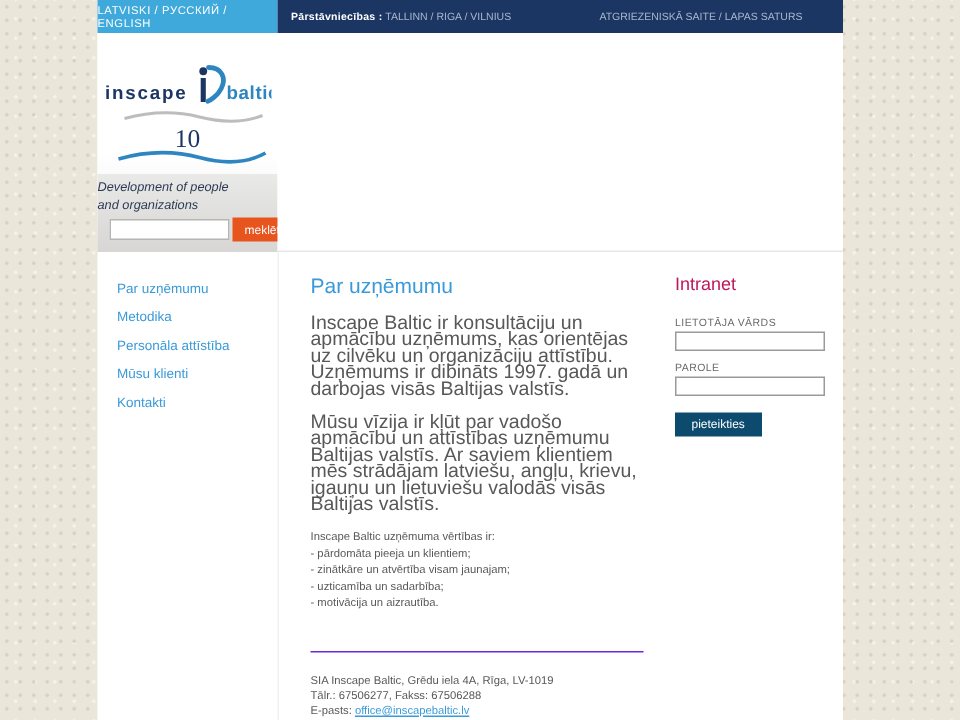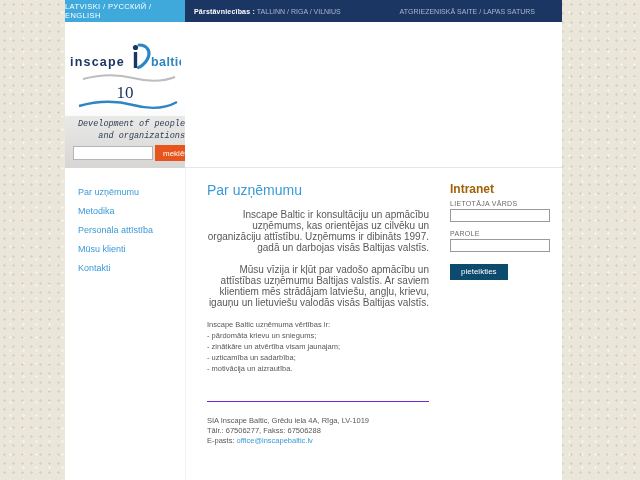--- a/index.html
+++ b/index.html
@@ -42,45 +42,45 @@
   .nav-right span { cursor:pointer; }
   .lang-box .sep-list > span { cursor:pointer; }
   
   .header-row { display:flex; height:146px; flex:0 0 146px; }
   .logo-col { width:120px; display:flex; flex-direction:column;
               background:linear-gradient(#ffffff 55%, #ececeb); }
   .logo-area { height:94px; display:flex; align-items:flex-start; justify-content:center;
                padding-top:12px; cursor:pointer; }
   .tagline-band { flex:1; background:linear-gradient(#e9e9e8,#d7d6d4);
                   padding-top:2px; }
-  .tagline { font-family:Liberation Mono, monospace; font-style:italic;
-             font-size:8.5px; color:#2e3b55; text-align:right; line-height:12px; }
+  .tagline { font-family:Liberation Sans, sans-serif; font-style:italic;
+             font-size:8.5px; color:#2e3b55; text-align:left; line-height:12px; }
   .search-row { display:flex; align-items:center; padding:3px 0 0 8px; }
   .search-input { width:80px; height:14px; border:1px solid #b5b5b3;
                   background:#fff; font-size:8px; padding:0 2px; }
   .search-btn { height:16px; background:#e8541d; color:#fff; border:none;
                 font-size:8px; padding:0 8px; margin-left:2px; cursor:pointer; }
   .header-space { flex:1; background:#fff; border-bottom:1px solid #e6e6e6; }
   
   .content-row { display:flex; flex:1; min-height:0; }
   .menu-col { width:120px; padding-top:14px; }
   .menu-item { display:block; color:#3a9ad9; font-size:9px;
                padding:4.5px 0 4.5px 13px; text-decoration:none; cursor:pointer; }
   .main-col { flex:1; border-left:1px solid #f1f1f1;
               padding:14px 13px 0 21px; }
   .main-heading { color:#3a9ad9; font-size:14px; font-weight:normal; margin-bottom:11px; }
-  .para { font-size:10px; line-height:11px; color:#585858; margin-bottom:11px;text-align:right; }
+  .para { font-size:13px; line-height:11px; color:#585858; margin-bottom:11px; }
   .values div { font-size:7.5px; line-height:11px; color:#585858; }
   .values { margin-bottom:27px; }
   .contact { border-top:1px solid #6d28d9; padding-top:14px; }
   .contact div { font-size:7.5px; line-height:10px; color:#585858; }
-  .email-link { color:#3a9ad9; cursor:pointer; }
+  .email-link { color:#3a9ad9; cursor:pointer;text-decoration:underline; }
   
   .right-col { width:120px; padding:14px 10px 0 8px; }
-  .intranet-heading { color:#a16207; font-size:12px; font-weight:bold; margin-bottom:4px; }
+  .intranet-heading { color:#be185d; font-size:12px; font-weight:normal; margin-bottom:16px; }
   .field-label { font-size:7px; color:#6a6a6a; letter-spacing:.3px; margin-bottom:2px; }
   .field-input { width:100px; height:13px; border:1px solid #9a9a9a; background:#fff;
                  font-size:8px; padding:0 2px; margin-bottom:8px; display:block; }
   .login-btn { background:#0c4a6e; color:#fff; border:none; font-size:8px;
                padding:3.5px 11px; cursor:pointer; margin-top:1px; }
 </style>
 </head>
 <body>
 
 <div class="page">
@@ -136,21 +136,21 @@
 
     <main class="main-col">
       <h1 class="main-heading">Par uzņēmumu</h1>
       <div>
           <p class="para">Inscape Baltic ir konsultāciju un apmācību uzņēmums, kas orientējas uz cilvēku un organizāciju attīstību. Uzņēmums ir dibināts 1997. gadā un darbojas visās Baltijas valstīs.</p>
           <p class="para">Mūsu vīzija ir kļūt par vadošo apmācību un attīstības uzņēmumu Baltijas valstīs. Ar saviem klientiem mēs strādājam latviešu, angļu, krievu, igauņu un lietuviešu valodās visās Baltijas valstīs.</p>
         </div>
       <div class="values">
         <div>Inscape Baltic uzņēmuma vērtības ir:</div>
         <div>
-            <div>- pārdomāta krievu un sniegums;</div>
+            <div>- pārdomāta pieeja un klientiem;</div>
             <div>- zinātkāre un atvērtība visam jaunajam;</div>
             <div>- uzticamība un sadarbība;</div>
             <div>- motivācija un aizrautība.</div>
           </div>
       </div>
       <div class="contact">
         <div>SIA Inscape Baltic, Grēdu iela 4A, Rīga, LV-1019</div>
         <div>Tālr.: 67506277, Fakss: 67506288</div>
         <div>
           <span>E-pasts:</span>

